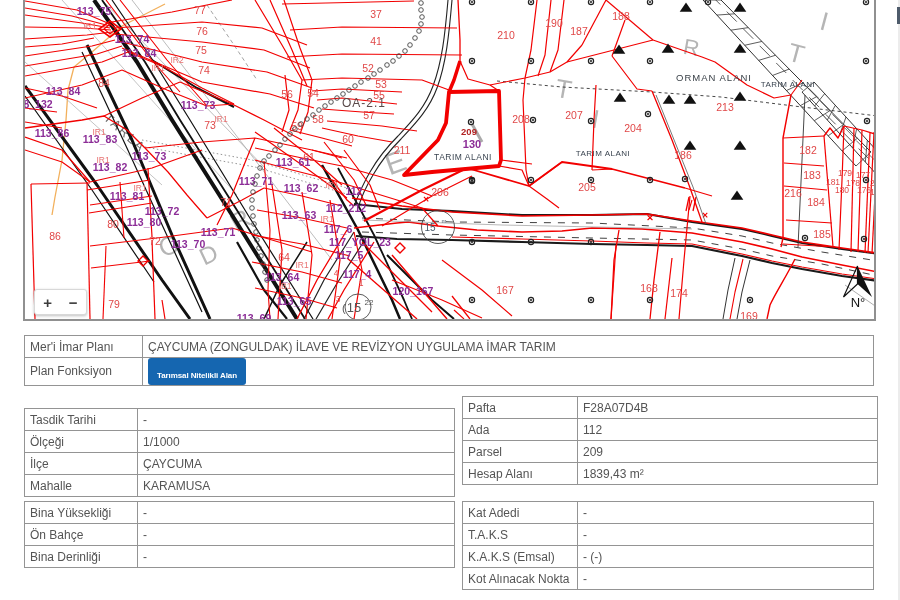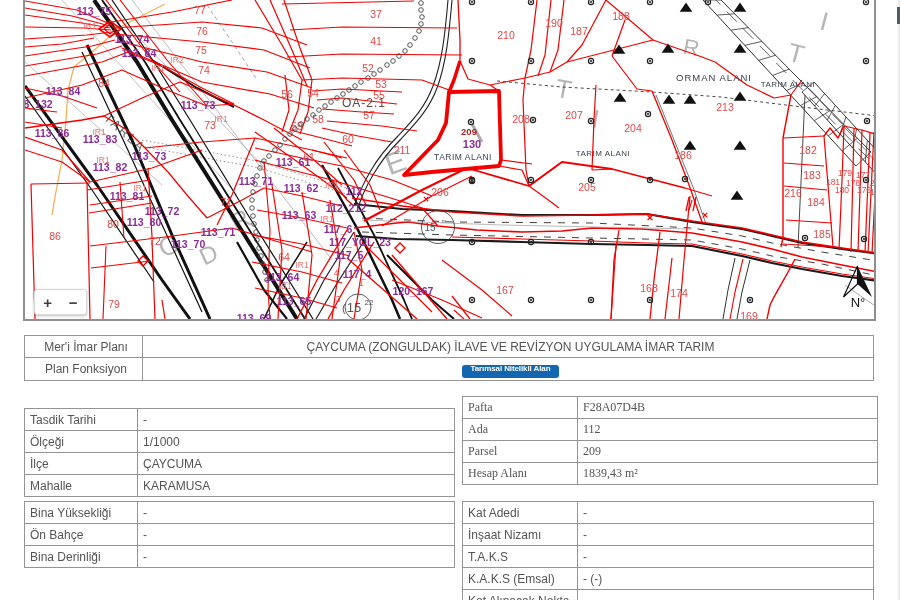--- a/index.html
+++ b/index.html
@@ -1,21 +1,21 @@
 <!DOCTYPE html>
 <html><head>
 <meta charset="utf-8">
 <style>
   html,body{margin:0;padding:0;background:#fff;}
   body{width:900px;height:600px;position:relative;overflow:hidden;font-family:"Liberation Sans",sans-serif;}
   #map{position:absolute;left:23px;top:0;width:853px;height:321px;border-left:2px solid #909090;border-right:2px solid #909090;border-bottom:2px solid #909090;box-sizing:border-box;background:#fff;overflow:hidden;}
   #zoomctl{position:absolute;left:9px;top:289px;width:51px;height:24px;background:#fff;border:1px solid #d8d8d8;border-radius:3px;box-shadow:0 1px 3px rgba(0,0,0,.25);z-index:5;display:flex;align-items:center;justify-content:space-around;color:#3c3c3c;font-weight:bold;font-size:15px;}
   .tbl{position:absolute;border-collapse:collapse;table-layout:fixed;font-size:12px;color:#545454;}
   .tbl td{border:1px solid #949494;padding:0 0 0 5px;height:21px;vertical-align:middle;overflow:hidden;white-space:nowrap;}
-  .btn{display:inline-block;background:#1566b0;color:#fff;font-weight:bold;font-size:8px;border-radius:3px;padding:0 9px 4px 9px;line-height:8.5px;letter-spacing:-0.1px;}
+  .btn{display:inline-block;background:#1566b0;color:#fff;font-weight:bold;font-size:8px;border-radius:3px;padding:14px 9px 4px 9px;line-height:8.5px;letter-spacing:-0.1px;}
   #sb{position:absolute;right:0;top:0;width:2px;height:600px;background:#ececec;}
   #sbthumb{position:absolute;right:0;top:7px;width:3px;height:17px;background:#4e5b6b;}
 </style>
 </head>
 <body>
 <div id="map">
 <svg width="853" height="319" viewBox="23 0 853 319">
 
 <text x="120" y="136" font-size="13" fill="#6b6b6b" font-weight="normal" text-anchor="middle" letter-spacing="2" transform="rotate(42 120 136)">TARLA</text>
 <text x="397" y="172" font-size="30" fill="#b5b5b5" font-weight="normal" text-anchor="middle" transform="rotate(-20 397 172)">E</text>
@@ -497,21 +497,21 @@
 <path d="M855.5,266 L870,297 L855.5,284 Z" fill="#111"></path>
 <path d="M855.5,266 L841.5,297 L855.5,284 Z" fill="none" stroke="#111" stroke-width="1.2"></path>
 <text x="856" y="307" font-size="13" fill="#111" font-weight="normal" text-anchor="middle">N°</text>
 </svg>
 <div id="zoomctl">
       <span>+</span>
       <span>−</span>
     </div>
 </div>
 
-<table class="tbl" style="left:24px;top:335px;width:850px;text-align:center;">
+<table class="tbl" style="left:24px;top:335px;width:850px;">
   <colgroup>
       <col style="width:118px">
       <col>
     </colgroup>
   <tbody>
       <tr>
         <td>Mer'i İmar Planı</td>
         <td>ÇAYCUMA (ZONGULDAK) İLAVE VE REVİZYON UYGULAMA İMAR TARIM</td>
       </tr>
   <tr style="height:23px">
@@ -539,21 +539,21 @@
         <td>İlçe</td>
         <td>ÇAYCUMA</td>
       </tr>
   <tr>
         <td>Mahalle</td>
         <td>KARAMUSA</td>
       </tr>
 </tbody>
   </table>
 
-<table class="tbl" style="left:462px;top:396px;width:416px;font-family:Liberation Serif, serif;">
+<table class="tbl" style="left:462px;top:396px;width:416px;">
   <colgroup>
       <col style="width:115px">
       <col>
     </colgroup>
   <tbody>
       <tr>
         <td>Pafta</td>
         <td>F28A07D4B</td>
       </tr>
   <tr>
@@ -596,24 +596,20 @@
   <colgroup>
       <col style="width:115px">
       <col>
     </colgroup>
   <tbody>
       <tr>
         <td>Kat Adedi</td>
         <td>-</td>
       </tr>
   <tr>
-        <td>İnşaat Nizamı</td>
-        <td>-</td>
-      </tr>
-  <tr>
         <td>T.A.K.S</td>
         <td>-</td>
       </tr>
   <tr>
         <td>K.A.K.S (Emsal)</td>
         <td>- (-)</td>
       </tr>
   <tr>
         <td>Kot Alınacak Nokta</td>
         <td>-</td>

